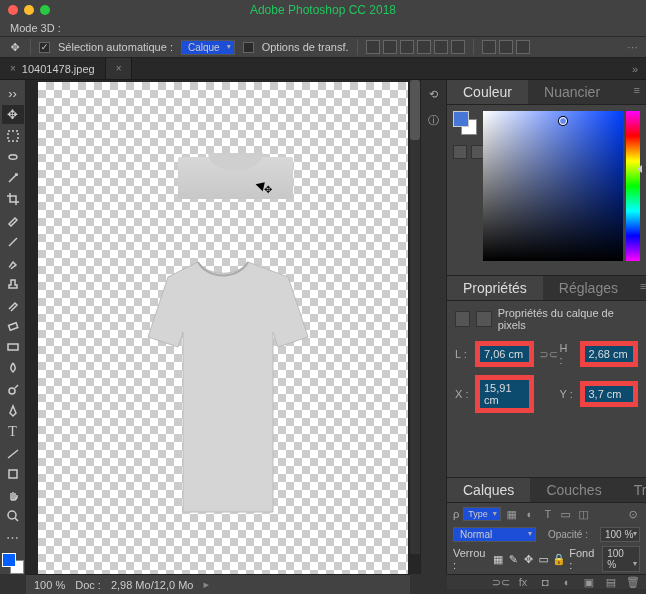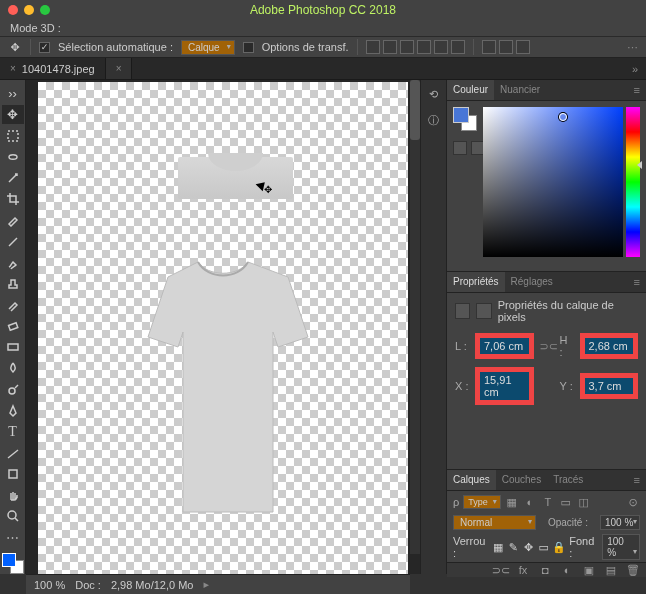--- a/index.html
+++ b/index.html
@@ -1,26 +1,26 @@
 <!DOCTYPE html>
 <html><head>
 <meta charset="utf-8">
 <style>
 *{margin:0;padding:0;box-sizing:border-box;font-family:"Lucida Grande","Segoe UI",Arial,sans-serif;font-size:11px;color:#ccc;user-select:none}
 body{width:646px;height:594px;background:#323232;overflow:hidden;position:relative}
 .titlebar{height:20px;background:#424242;display:flex;align-items:center;position:relative}
 .traffic{display:flex;gap:6px;padding-left:8px}
 .dot{width:10px;height:10px;border-radius:50%}
 .red{background:#ff5f57}.yellow{background:#febc2e}.green{background:#28c840}
-.title{position:absolute;left:0;right:0;text-align:center;font-size:12px;color:#bef264}
+.title{position:absolute;left:0;right:0;text-align:center;font-size:12px;color:#22c55e}
 .menubar{height:16px;background:#424242;display:flex;gap:14px;padding-left:10px;font-size:10px;color:#bbb;align-items:center}
 .optbar{height:22px;background:#424242;display:flex;align-items:center;gap:8px;padding:0 8px;border-top:1px solid #2a2a2a;border-bottom:1px solid #222}
 .optbar .icon{width:14px;height:14px;display:flex;align-items:center;justify-content:center}
 .chk{width:11px;height:11px;background:#2a2a2a;border:1px solid #666;display:flex;align-items:center;justify-content:center;font-size:9px;color:#ccc}
-.dd{background:#a16207;border:1px solid #555;padding:1px 14px 1px 6px;font-size:10px;position:relative}
+.dd{background:#1d4ed8;border:1px solid #555;padding:1px 14px 1px 6px;font-size:10px;position:relative}
 .dd:after{content:"▾";position:absolute;right:3px;font-size:8px;color:#aaa}
 .sep{width:1px;height:16px;background:#555}
 .alignicons{display:flex;gap:3px}
 .alignicons div{width:14px;height:14px;border:1px solid #666;background:#3a3a3a}
 .tabs{height:22px;background:#282828;display:flex;align-items:center;border-bottom:1px solid #1a1a1a}
 .tab{height:100%;padding:0 10px;display:flex;align-items:center;gap:6px;font-size:10px;color:#aaa;border-right:1px solid #1a1a1a}
 .tab.active{background:#323232;color:#ddd}
 .tab .x{font-size:10px;color:#888}
 .tabs .more{margin-left:auto;padding:0 8px;color:#888}
 .main{display:flex;height:494px}
@@ -40,21 +40,21 @@
 .cursor:before{content:"";position:absolute;width:0;height:0;border-left:8px solid #000;border-top:5px solid transparent;border-bottom:5px solid transparent;transform:rotate(-45deg)}
 .cursor:after{content:"✥";position:absolute;left:6px;top:4px;font-size:10px;color:#000}
 .tshirt{position:absolute;top:170px;left:90px;width:220px;height:280px}
 .tshirt svg{width:100%;height:100%}
 .vscroll{position:absolute;right:0;top:0;bottom:20px;width:10px;background:#333}
 .vscroll .thumb{position:absolute;top:0;width:100%;height:60px;background:#555;border-radius:3px}
 .rightstrip{width:26px;background:#323232;border-left:1px solid #222;display:flex;flex-direction:column;align-items:center;gap:10px;padding-top:6px}
 .rightstrip div{width:16px;height:16px;color:#aaa;display:flex;align-items:center;justify-content:center}
 .panels{width:200px;background:#424242;display:flex;flex-direction:column;border-left:1px solid #222}
 .ptabs{display:flex;background:#323232;border-bottom:1px solid #222}
-.ptab{padding:4px 6px;font-size:10px;color:#888}
+.ptab{padding:4px 16px;font-size:14px;color:#888}
 .ptab.active{background:#424242;color:#ddd}
 .ptabs .menu{margin-left:auto;padding:4px 6px;color:#888}
 .colorpanel{height:170px;position:relative;padding:6px}
 .cswatch{width:24px;height:24px;position:relative}
 .cswatch .fg{width:16px;height:16px;background:#4876d6;border:1px solid #ccc;position:absolute;z-index:2}
 .cswatch .bg{width:16px;height:16px;background:#fff;border:1px solid #888;position:absolute;bottom:0;right:0}
 .gradbox{position:absolute;left:36px;top:6px;width:140px;height:150px;background:linear-gradient(to top,#000,transparent),linear-gradient(to right,#fff,#0040ff)}
 .gradbox .picker{position:absolute;left:76px;top:6px;width:8px;height:8px;border:1.5px solid #fff;border-radius:50%;box-shadow:0 0 0 1px #000}
 .huebar{position:absolute;right:6px;top:6px;width:14px;height:150px;background:linear-gradient(to bottom,#f0f,#f00,#ff0,#0f0,#0ff,#00f,#f0f)}
 .huebar:after{content:"";position:absolute;top:54px;right:-2px;width:0;height:0;border-top:4px solid transparent;border-bottom:4px solid transparent;border-right:5px solid #ccc}

